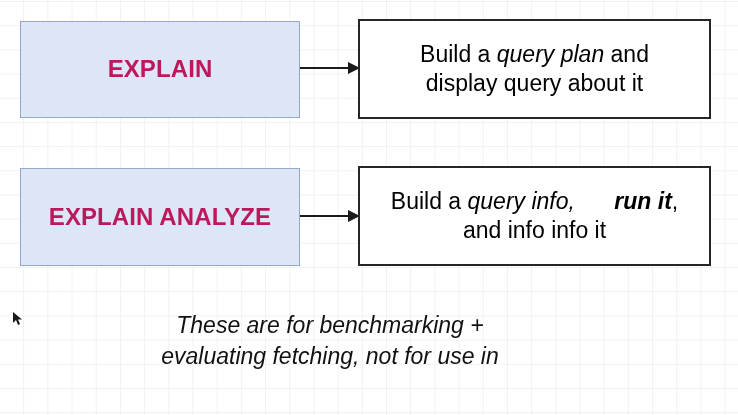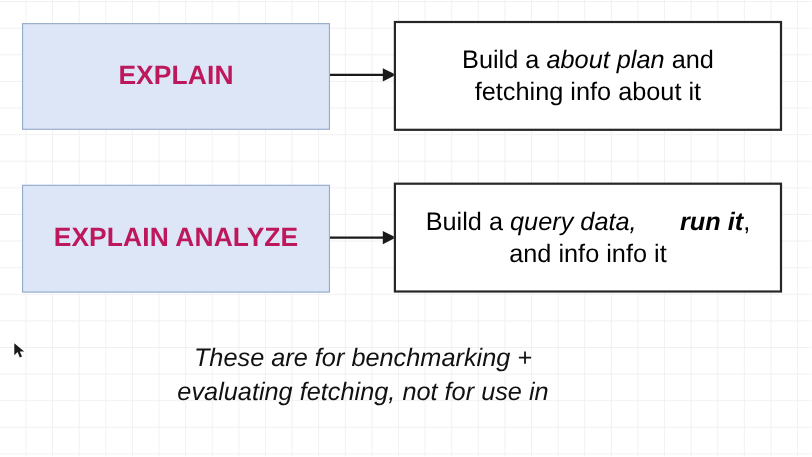--- a/index.html
+++ b/index.html
@@ -117,38 +117,38 @@
     <div class="cmd-label">EXPLAIN</div>
   </div>
 
   <svg class="arrow" id="arrow-explain" viewBox="0 0 60 16" xmlns="http://www.w3.org/2000/svg">
     <line x1="0" y1="8" x2="50" y2="8" stroke="#1a1a1a" stroke-width="2"></line>
     <polygon points="48,2 60,8 48,14" fill="#1a1a1a"></polygon>
   </svg>
 
   <div class="desc-box" id="desc-box-explain">
     <div class="desc-text">
-      <span>Build a <i>about plan</i> and</span>
+      <span>Build a <i>query plan</i> and</span>
       <br>
-      <span>fetching info about it</span>
+      <span>display query about it</span>
     </div>
   </div>
 
   <div class="cmd-box" id="cmd-box-explain-analyze">
     <div class="cmd-label">EXPLAIN ANALYZE</div>
   </div>
 
   <svg class="arrow" id="arrow-explain-analyze" viewBox="0 0 60 16" xmlns="http://www.w3.org/2000/svg">
     <line x1="0" y1="8" x2="50" y2="8" stroke="#1a1a1a" stroke-width="2"></line>
     <polygon points="48,2 60,8 48,14" fill="#1a1a1a"></polygon>
   </svg>
 
   <div class="desc-box" id="desc-box-explain-analyze">
     <div class="desc-text">
-      <span>Build a <i>query data,</i> <span class="bi">run it</span>,</span>
+      <span>Build a <i>query info,</i> <span class="bi">run it</span>,</span>
       <br>
       <span>and info info it</span>
     </div>
   </div>
 
   <div id="footer-note">
     <span>These are for benchmarking +</span>
     <span>evaluating fetching, not for use in</span>
   </div>
 

